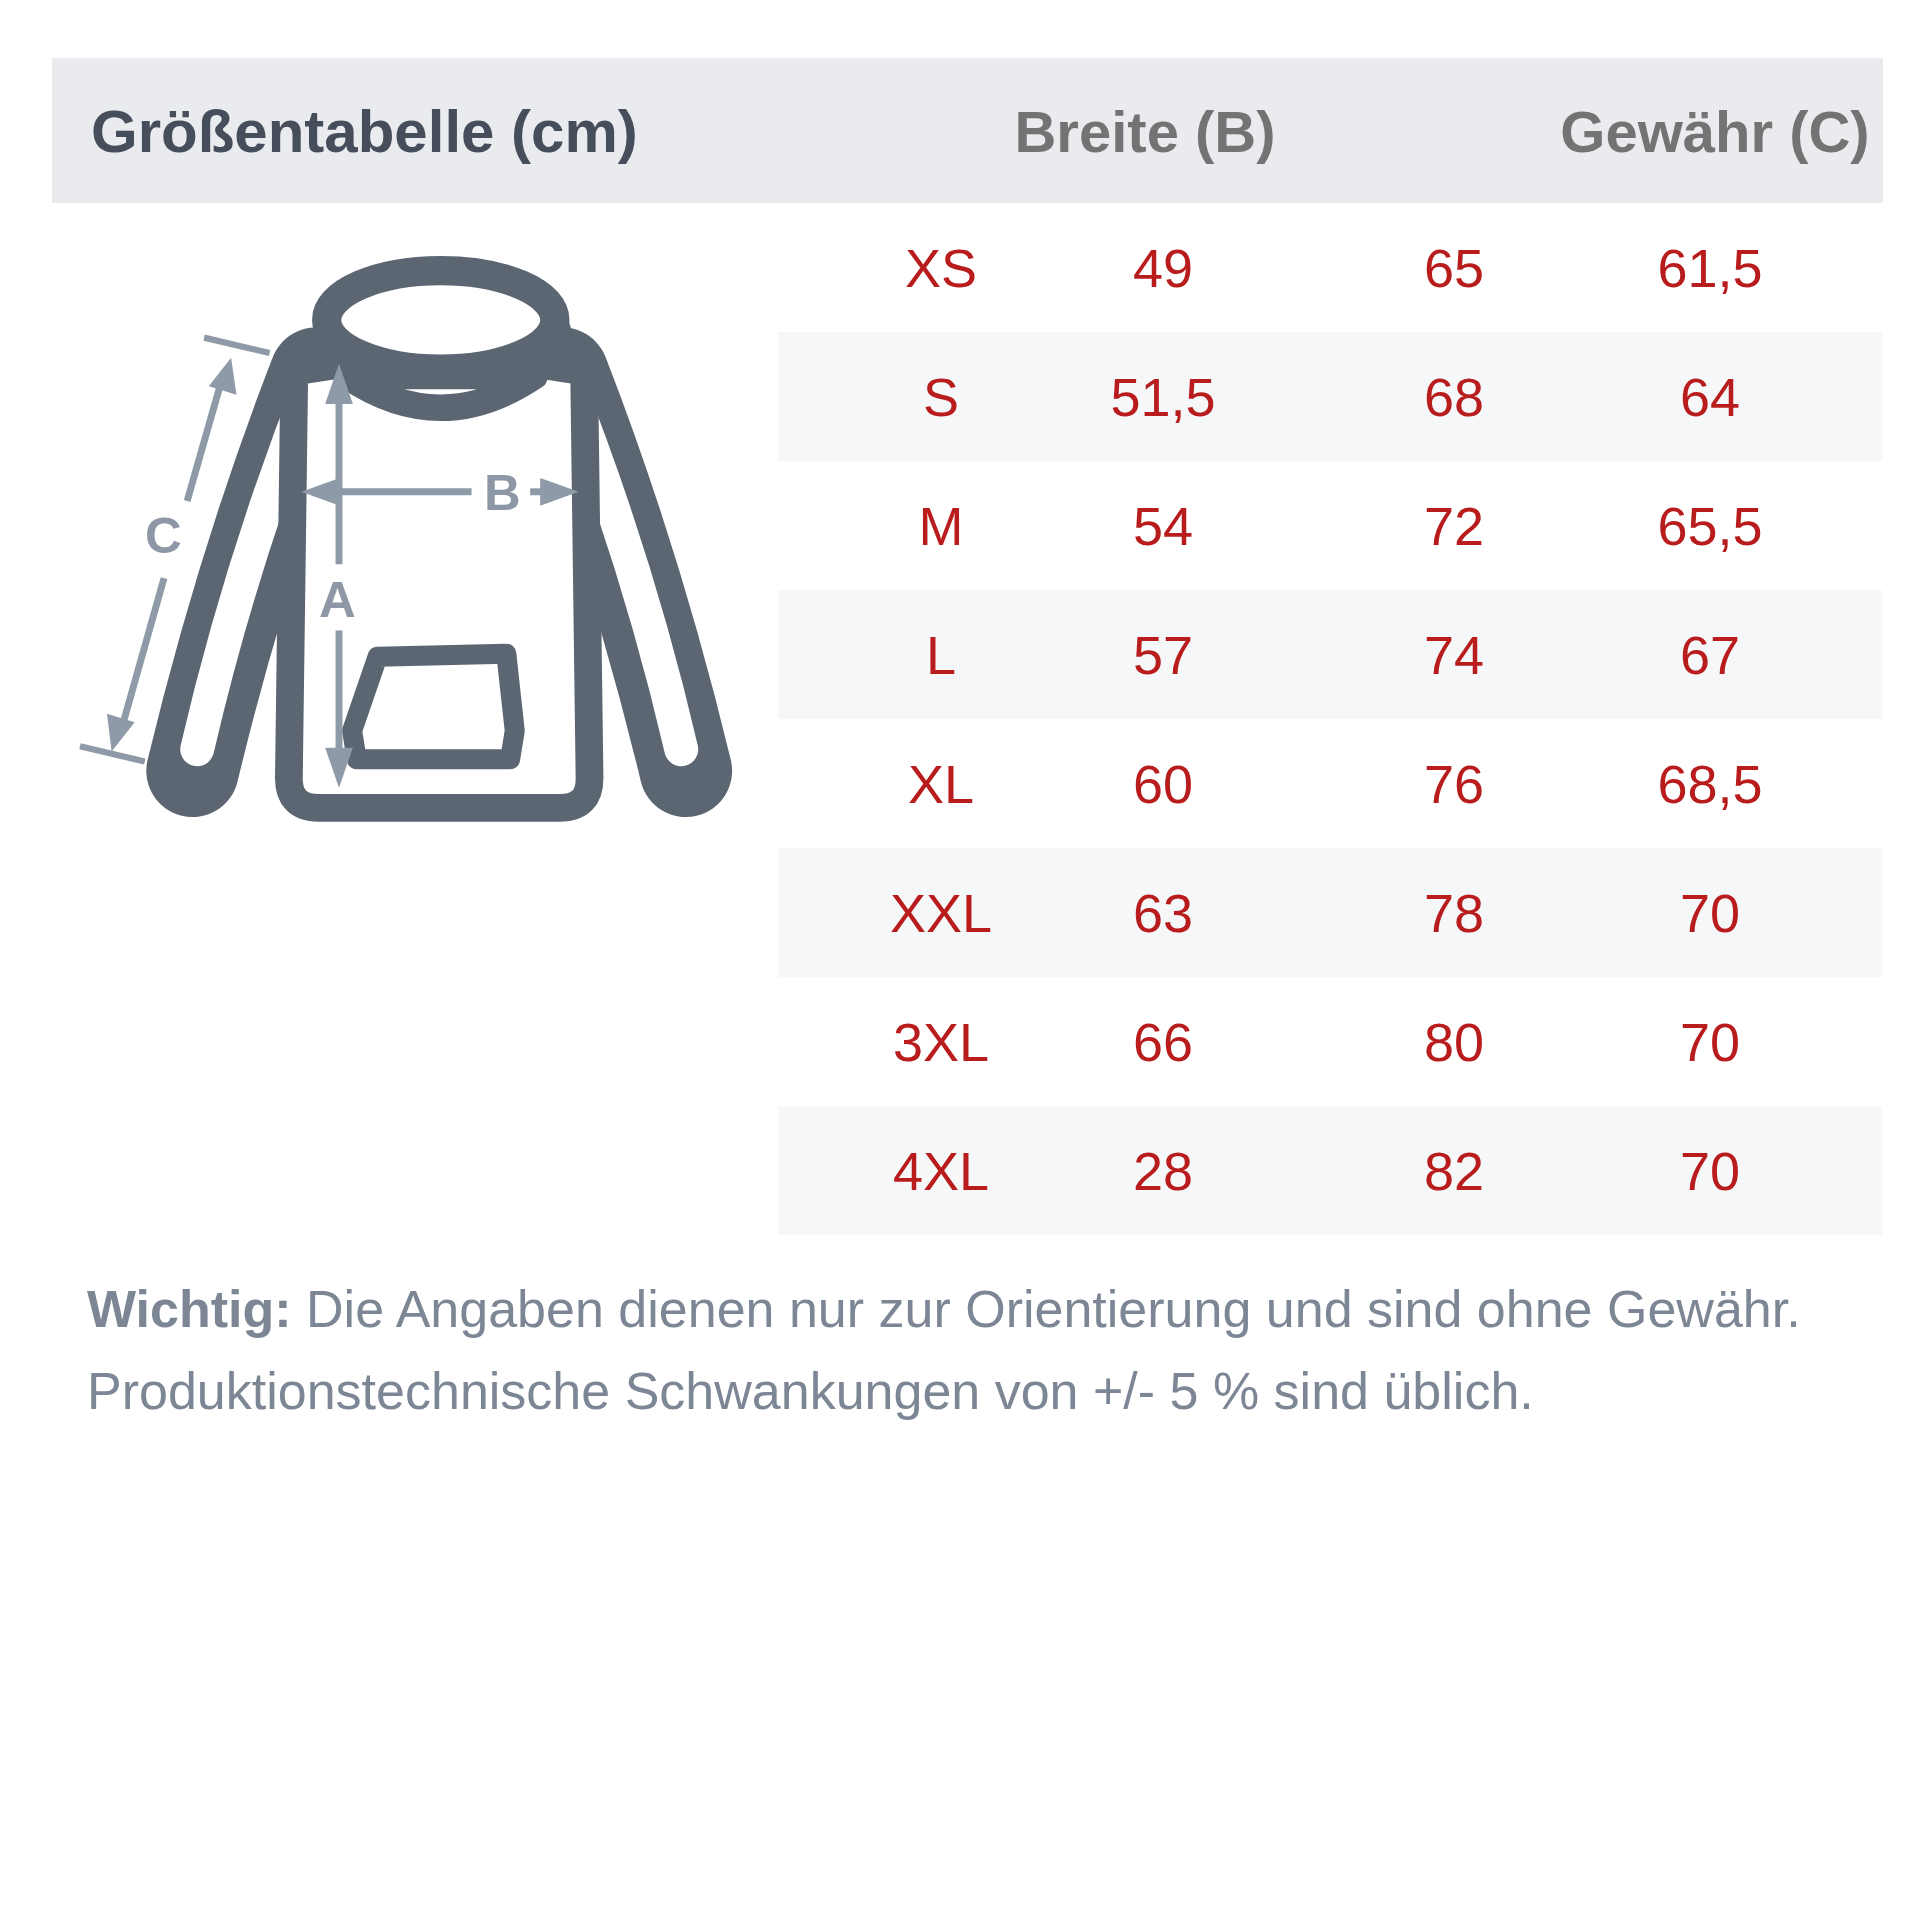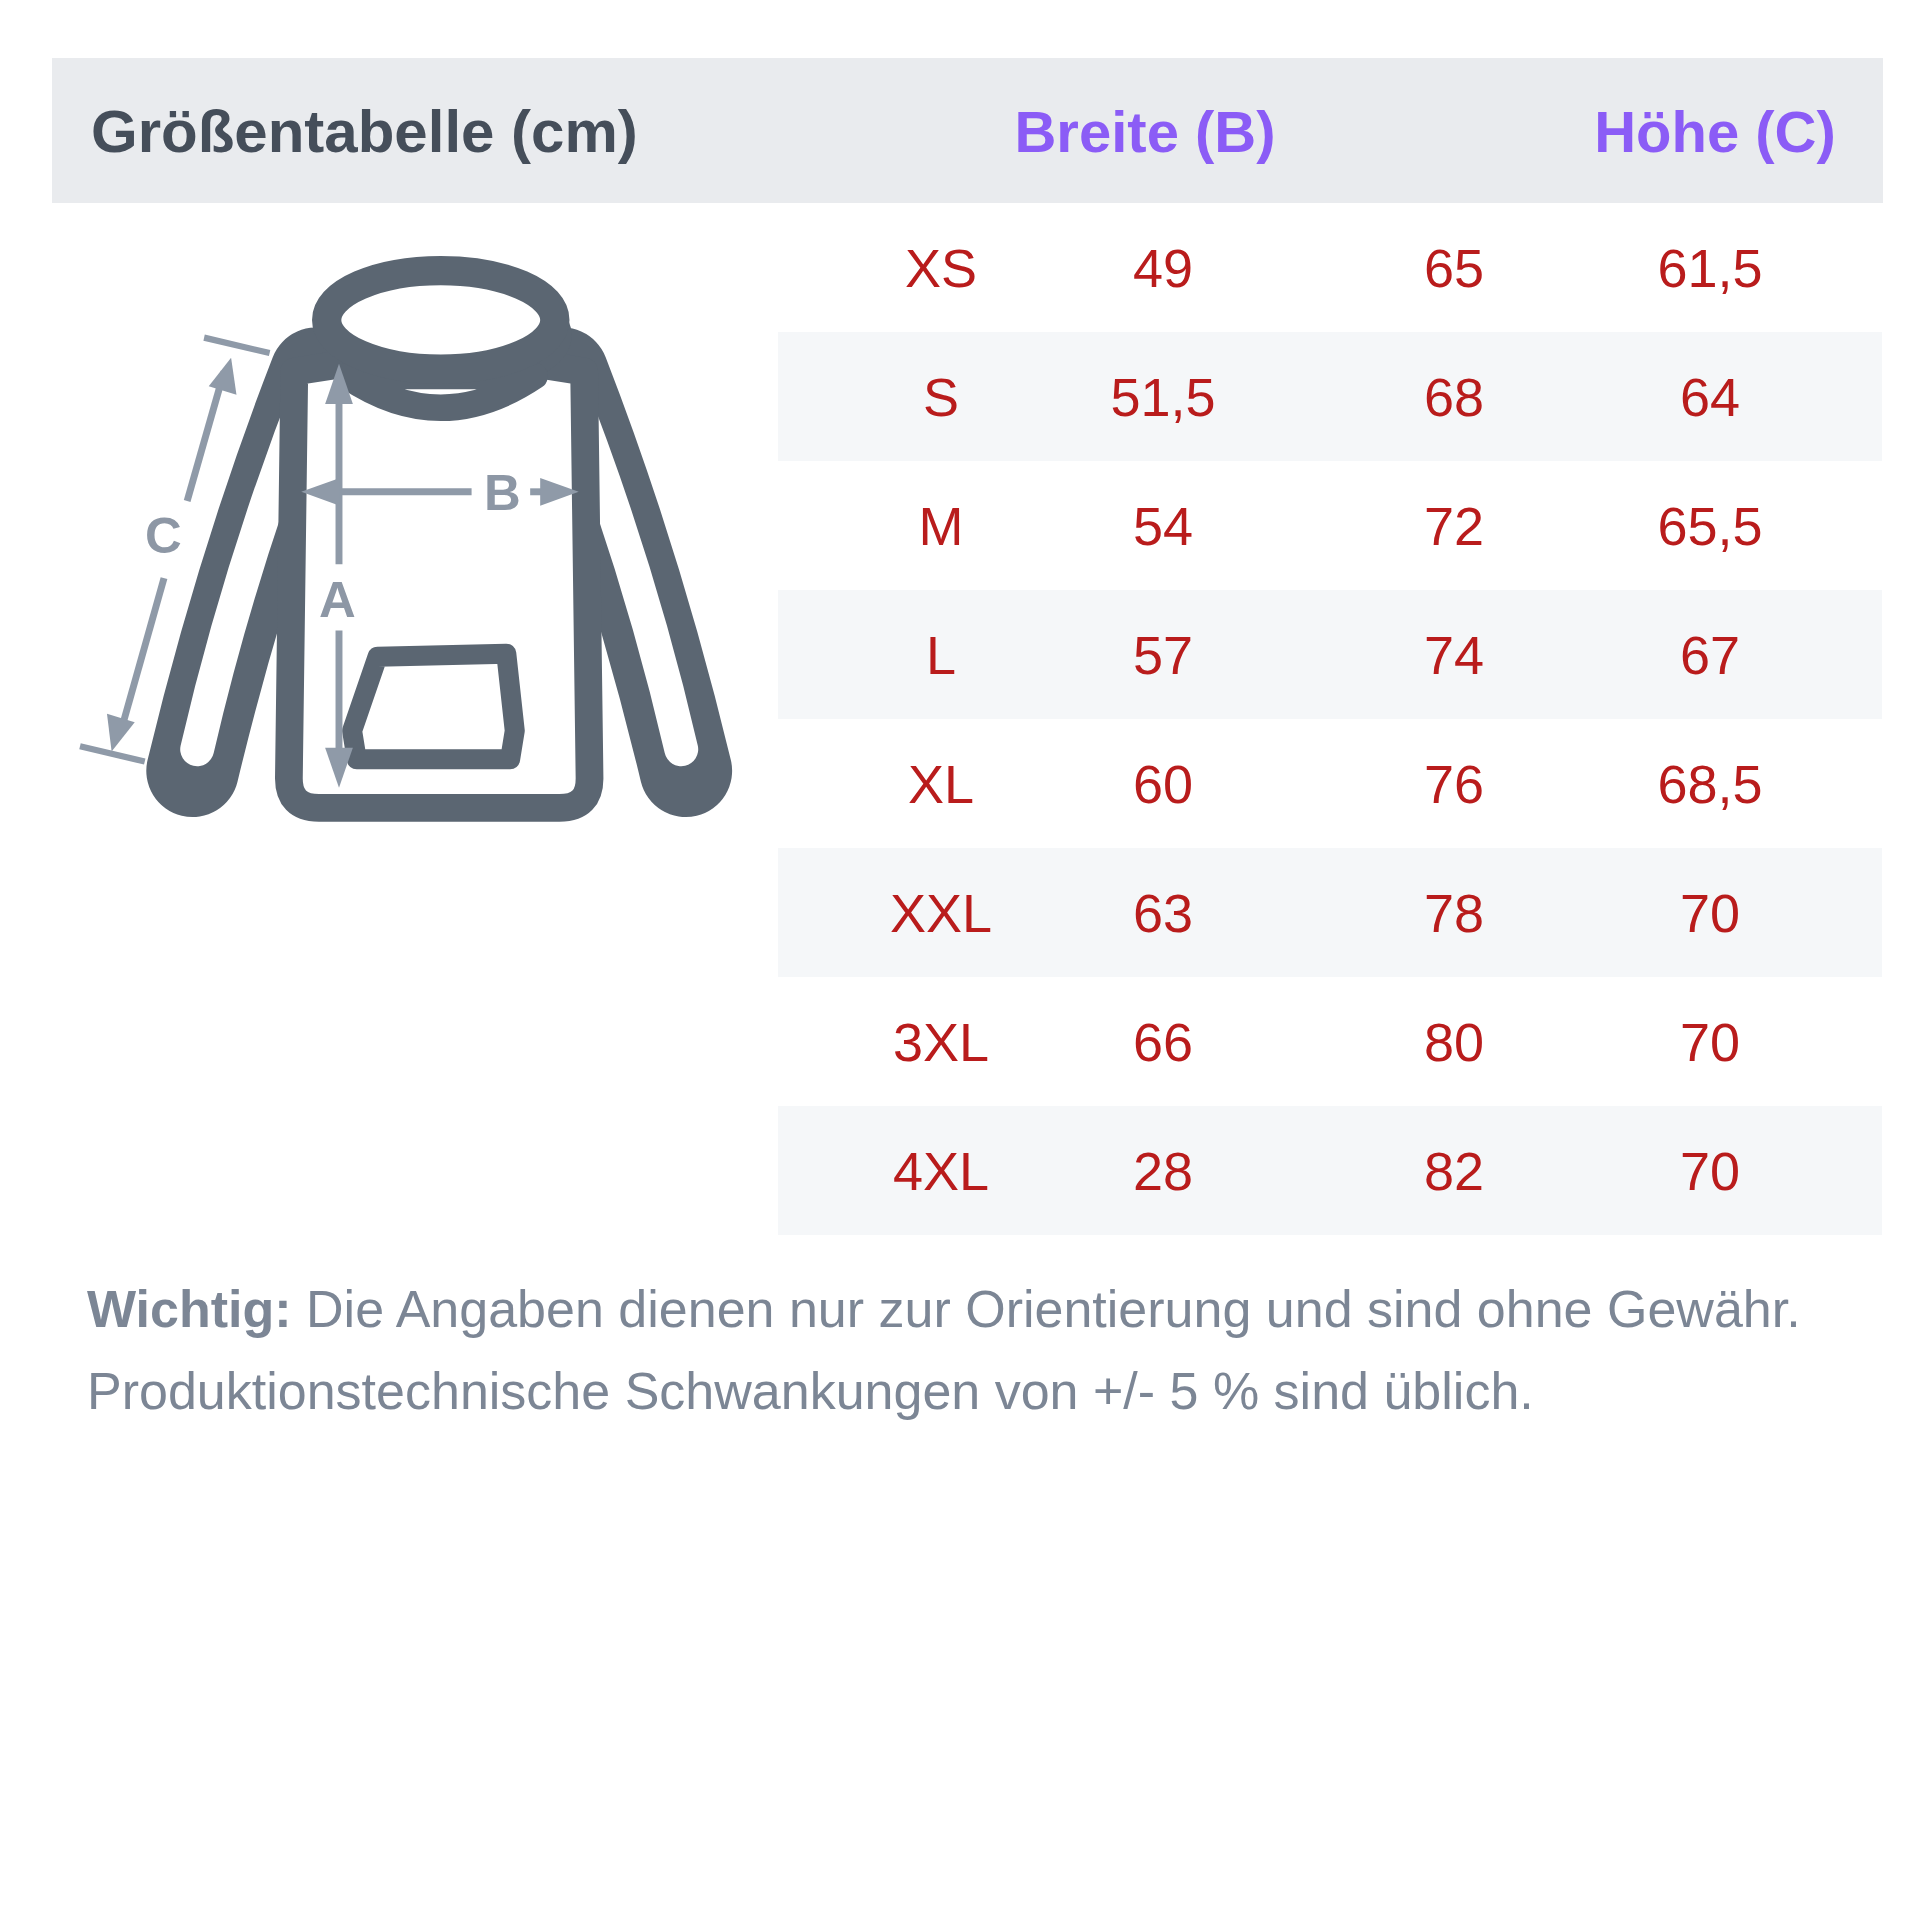--- a/index.html
+++ b/index.html
@@ -27,21 +27,21 @@
     font-weight: bold;
     color: #454e5a;
     white-space: nowrap;
   }
   .col-label {
     position: absolute;
     top: 50%;
     transform: translate(-50%, -50%);
     font-size: 58px;
     font-weight: bold;
-    color: #8b5cf6;
+    color: #737373;
     white-space: nowrap;
   }
   .col-label.c1 { left: 1093px; }
   .col-label.c2 { left: 1387px; }
   .col-label.c3 { left: 1663px; }
   
   .size-table {
     position: absolute;
     left: 778px; top: 203px;
     width: 1104px; height: 1036px;
@@ -89,21 +89,21 @@
   .note strong { font-weight: bold; color: #7c8695; }
 </style>
 </head>
 <body>
 
 <div class="page">
 
   <div class="header-band">
     <h1 class="page-title">Größentabelle (cm)</h1>
     <span class="col-label c1">Breite (B)</span>
-    <span class="col-label c3">Höhe (C)</span>
+    <span class="col-label c3">Gewähr (C)</span>
   </div>
 
   <svg class="diagram" viewBox="0 0 1000 960" xmlns="http://www.w3.org/2000/svg">
 
     <g>
       <path d="M 350,245 Q 255,490 190,760" fill="none" stroke="#5b6672" stroke-width="120" stroke-linecap="round"></path>
       <path d="M 346,252 Q 252,490 196,732" fill="none" stroke="#ffffff" stroke-width="44" stroke-linecap="round"></path>
     </g>
     <g>
       <path d="M 670,245 Q 765,490 830,760" fill="none" stroke="#5b6672" stroke-width="120" stroke-linecap="round"></path>

